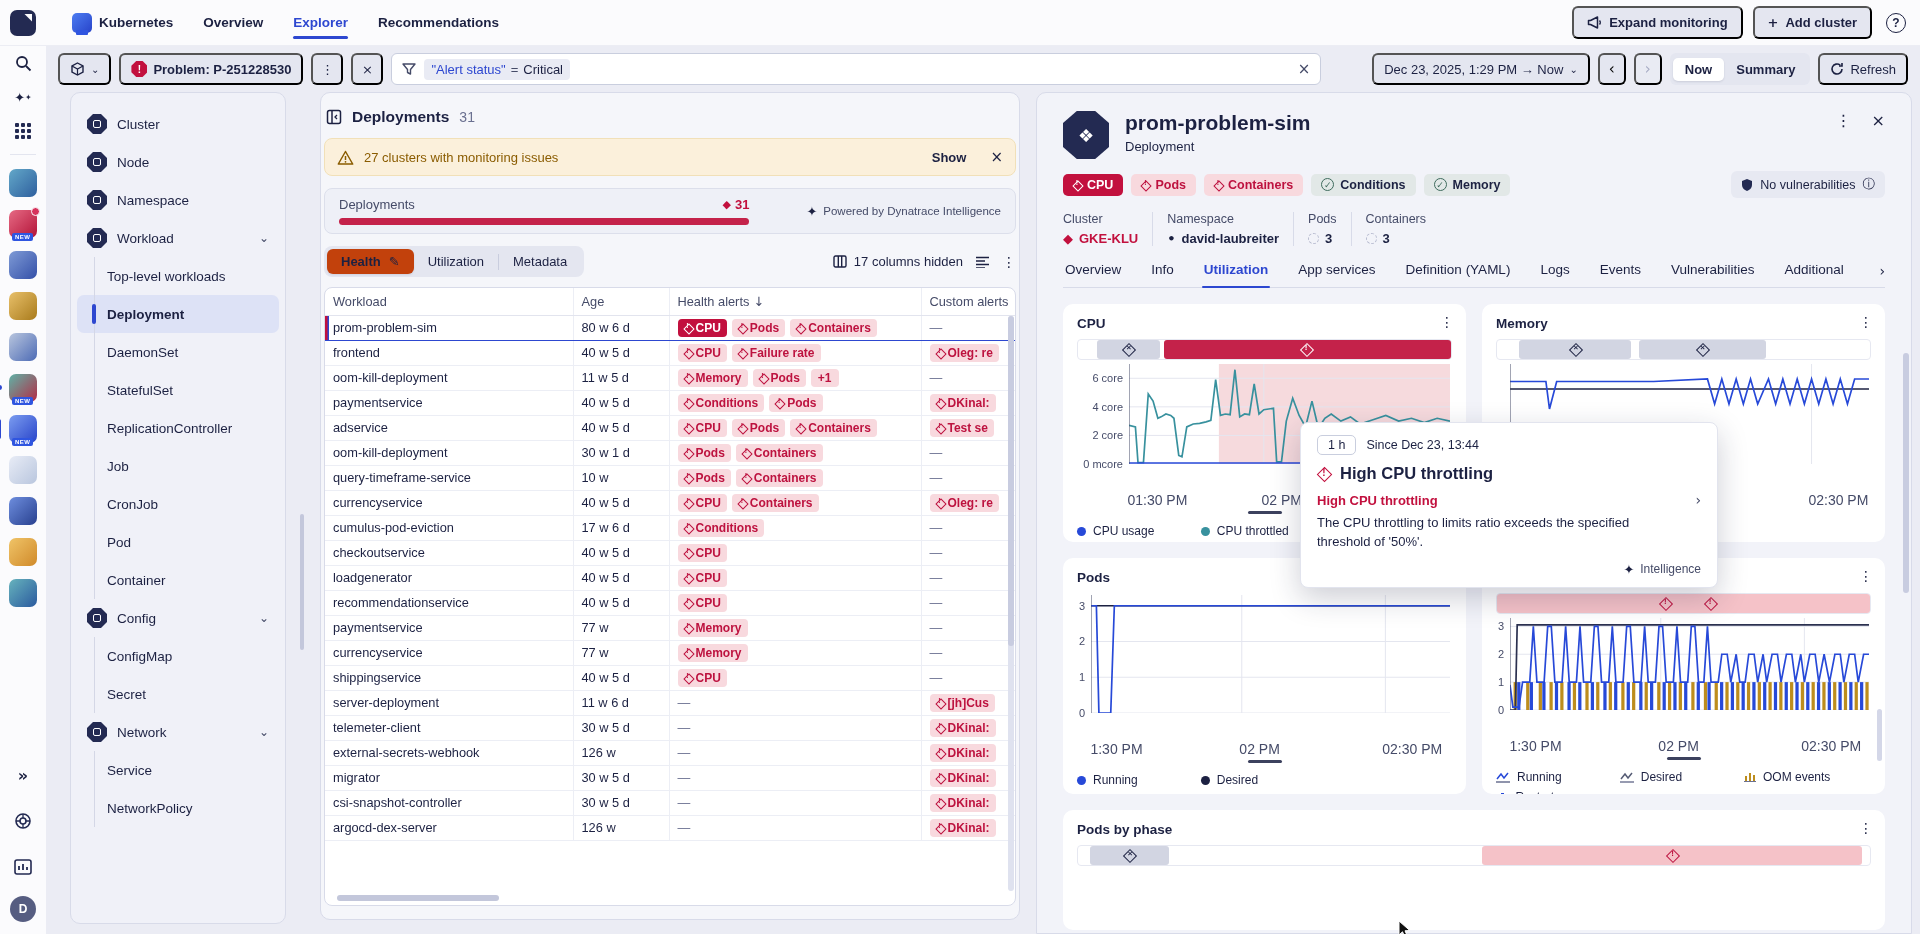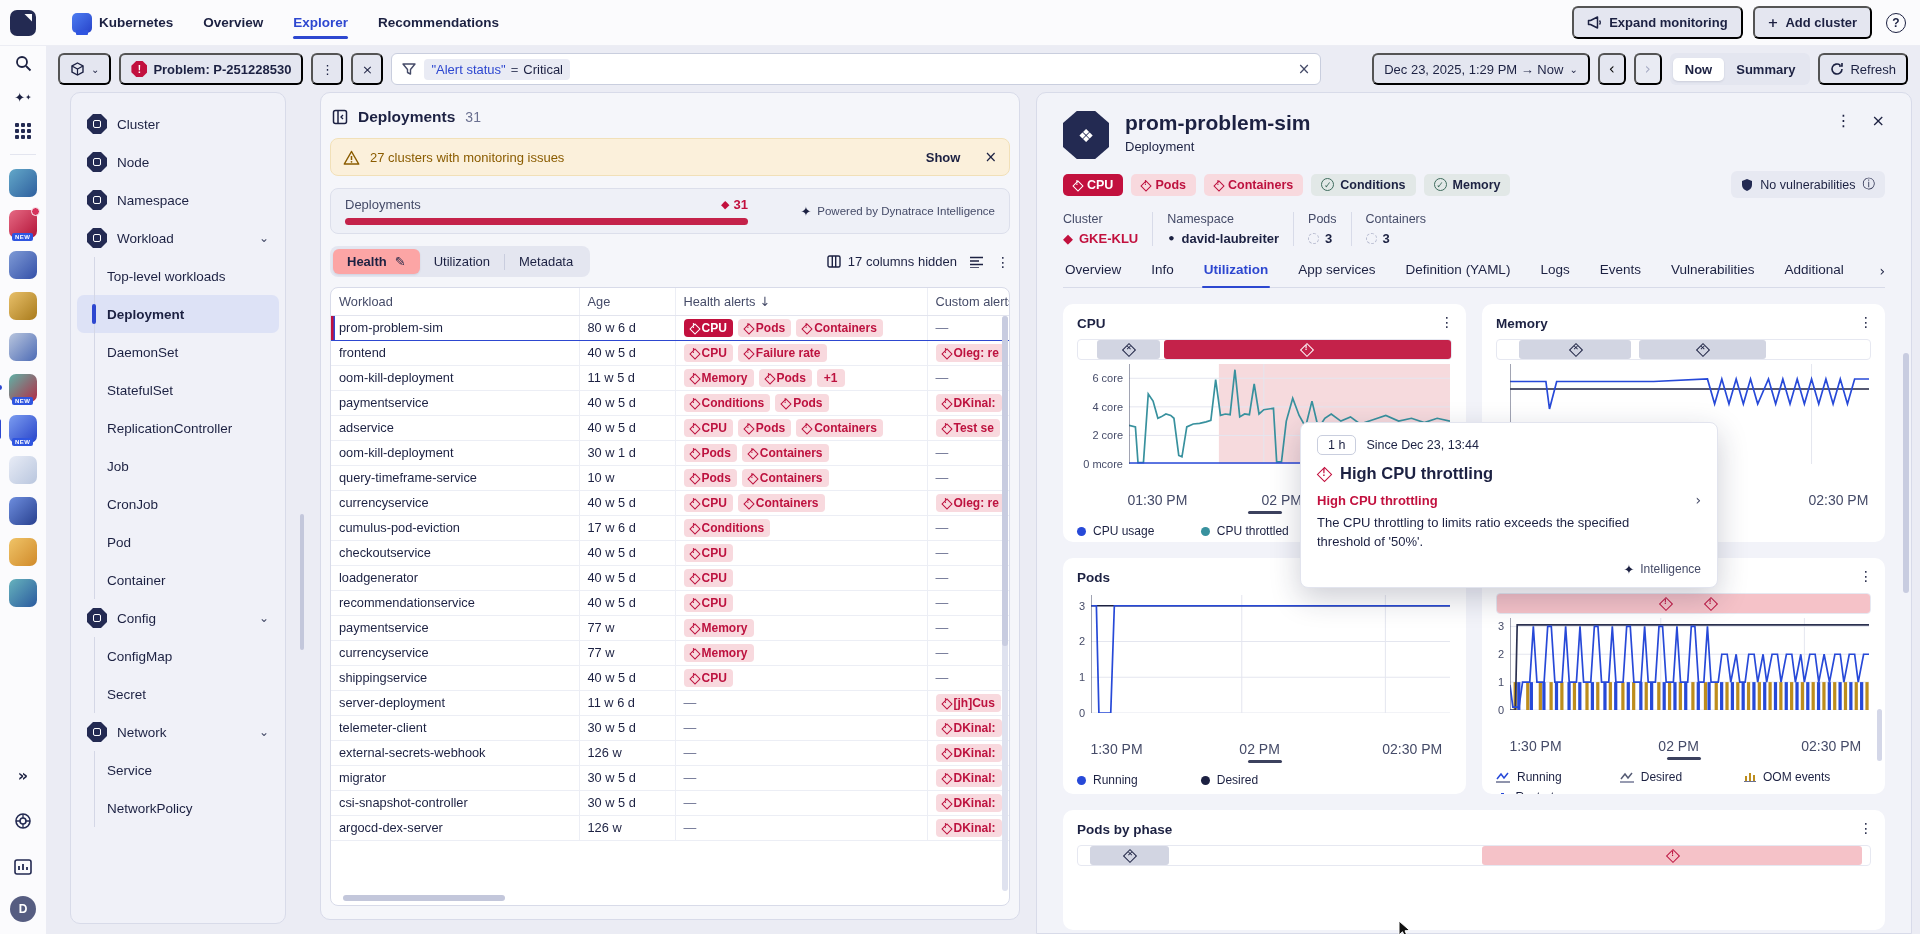--- a/index.html
+++ b/index.html
@@ -60,38 +60,38 @@
   .nav-item.child { padding-left:30px; }
   .nav-item.child:before { content:""; position:absolute; left:17px; top:0; bottom:0; width:1px; background:#d4d7e6; }
   .nav-item.selected { background:#dde2f6; font-weight:700; }
   .nav-item.selected:before { background:#d4d7e6; }
   .nav-item.selected .selbar { position:absolute; left:15px; top:9px; bottom:9px; width:3.5px; border-radius:2px; background:#2d47d0; }
   .octicon { width:20px; height:20px; background:#232a52; clip-path:polygon(30% 0,70% 0,100% 30%,100% 70%,70% 100%,30% 100%,0 70%,0 30%); flex:0 0 auto; display:flex; align-items:center; justify-content:center; }
   .octicon i { width:8px; height:8px; border:1.5px solid #fff; border-radius:2px; display:block; }
   .nav-scroll { position:absolute; left:300px; top:514px; width:4px; height:136px; border-radius:2px; background:#c3c7db; }
 
   
-  .midpanel { position:absolute; left:320px; top:92px; width:700px; bottom:14px; background:#f5f6fa; border:1px solid #d8dbe9; border-radius:10px; padding:13px 9px; display:flex; flex-direction:column; overflow:hidden; }
+  .midpanel { position:absolute; left:320px; top:92px; width:700px; bottom:14px; background:#f5f6fa; border:1px solid #d8dbe9; border-radius:10px; padding:13px 3px; display:flex; flex-direction:column; overflow:hidden; }
   .mid-title { display:flex; align-items:center; gap:10px; margin:2px 2px 12px; }
   .mid-title h2 { font-size:15.5px; font-weight:700; }
   .mid-title .cnt { font-size:14px; color:#6a7090; }
   .banner { background:#fbf0db; border:1px solid #f1e0b8; border-radius:8px; height:38px; display:flex; align-items:center; gap:10px; padding:0 12px; margin-bottom:12px; }
   .banner .txt { color:#8a5c00; font-size:13px; }
   .banner .show { margin-left:auto; font-size:13px; font-weight:700; cursor:pointer; }
   .banner .bx { font-size:15px; margin-left:14px; cursor:pointer; color:#1c2142; }
   .sumcard { background:#eef0f7; border:1px solid #dcdfeb; border-radius:8px; padding:8px 14px; margin-bottom:12px; display:flex; align-items:center; }
   .sum-left { width:62%; }
   .sum-row { display:flex; align-items:center; font-size:13px; color:#454b68; }
   .sum-row .cv { margin-left:auto; color:#c2103e; font-weight:700; display:flex; align-items:center; gap:4px; }
   .sum-bar { margin-top:6px; height:7px; border-radius:4px; background:#c4224a; }
   .powered { margin-left:auto; font-size:11.5px; color:#454b68; display:flex; align-items:center; gap:6px; }
   .viewtabs-row { display:flex; align-items:center; margin-bottom:10px; }
   .segtabs { display:flex; background:#e4e6f0; border-radius:8px; padding:3px; align-items:center; }
   .vtab { padding:5px 14px; font-size:13px; border-radius:6px; cursor:pointer; display:flex; gap:8px; align-items:center; color:#1c2142; }
-  .vtab.on { background:#fca5a5; font-weight:700; box-shadow:0 1px 2px rgba(28,33,66,.1);align-items:flex-end; }
+  .vtab.on { background:#c2410c; font-weight:700; box-shadow:0 1px 2px rgba(28,33,66,.1);align-items:flex-end; }
   .vtab-sep { width:1px; height:16px; background:#c9cdde; }
   .cols-right { margin-left:auto; display:flex; align-items:center; gap:12px; font-size:13px; color:#1c2142; }
   .tablebox { position:relative; flex:1; background:#fff; border:1px solid #d8dbe9; border-radius:8px; overflow:hidden; display:flex; flex-direction:column; }
   table.grid { border-collapse:collapse; width:100%; table-layout:fixed; font-size:12.8px; }
   .grid th { text-align:left; font-weight:400; color:#454b68; height:27px; padding:0 8px; border-bottom:1px solid #e2e4ee; border-left:1px solid #eceef5; white-space:nowrap; overflow:hidden; }
   .grid th:first-child { border-left:none; }
   .grid td { height:25px; padding:0 8px; border-bottom:1px solid #eceef5; border-left:1px solid #eceef5; white-space:nowrap; overflow:hidden; color:#1c2142; }
   .grid td:first-child { border-left:none; }
   .grid tr.sel td { border-top:1.5px solid #2d47d0; border-bottom:1.5px solid #2d47d0; background:#fff; }
   .grid tr.sel td:first-child { box-shadow:inset 2.5px 0 0 #c2103e, inset 4px 0 0 #2d47d0; }

